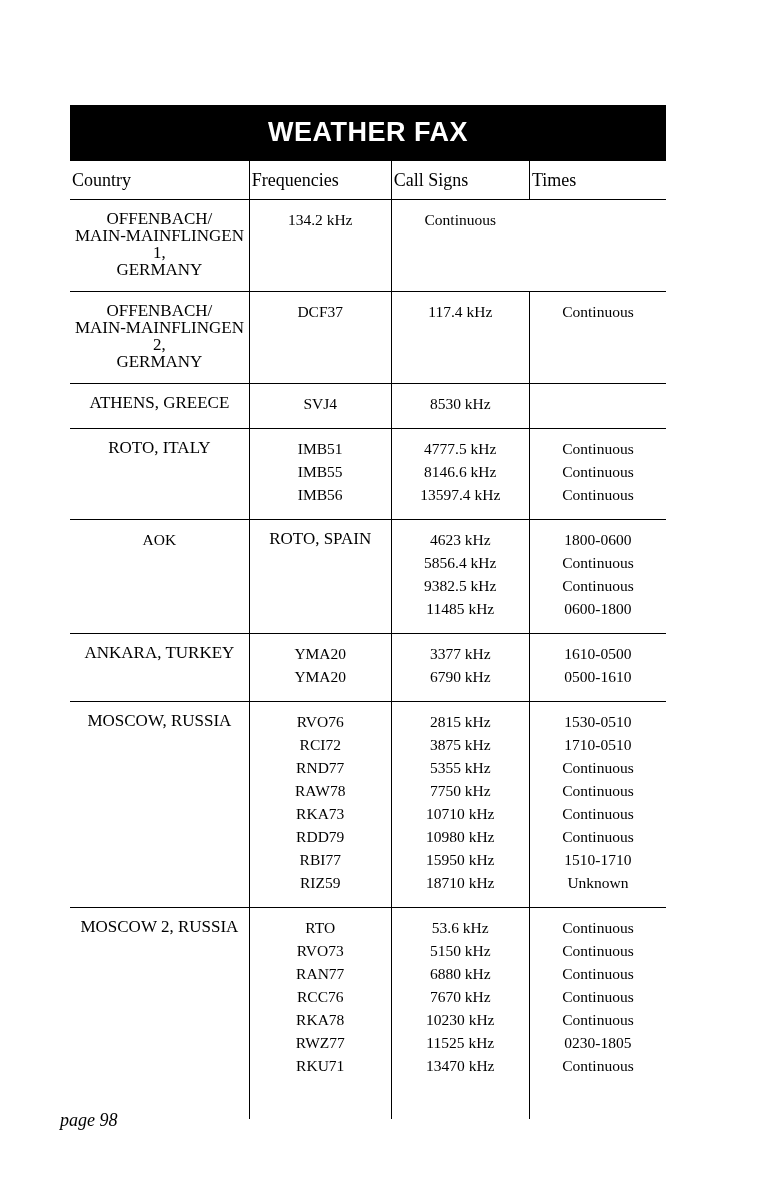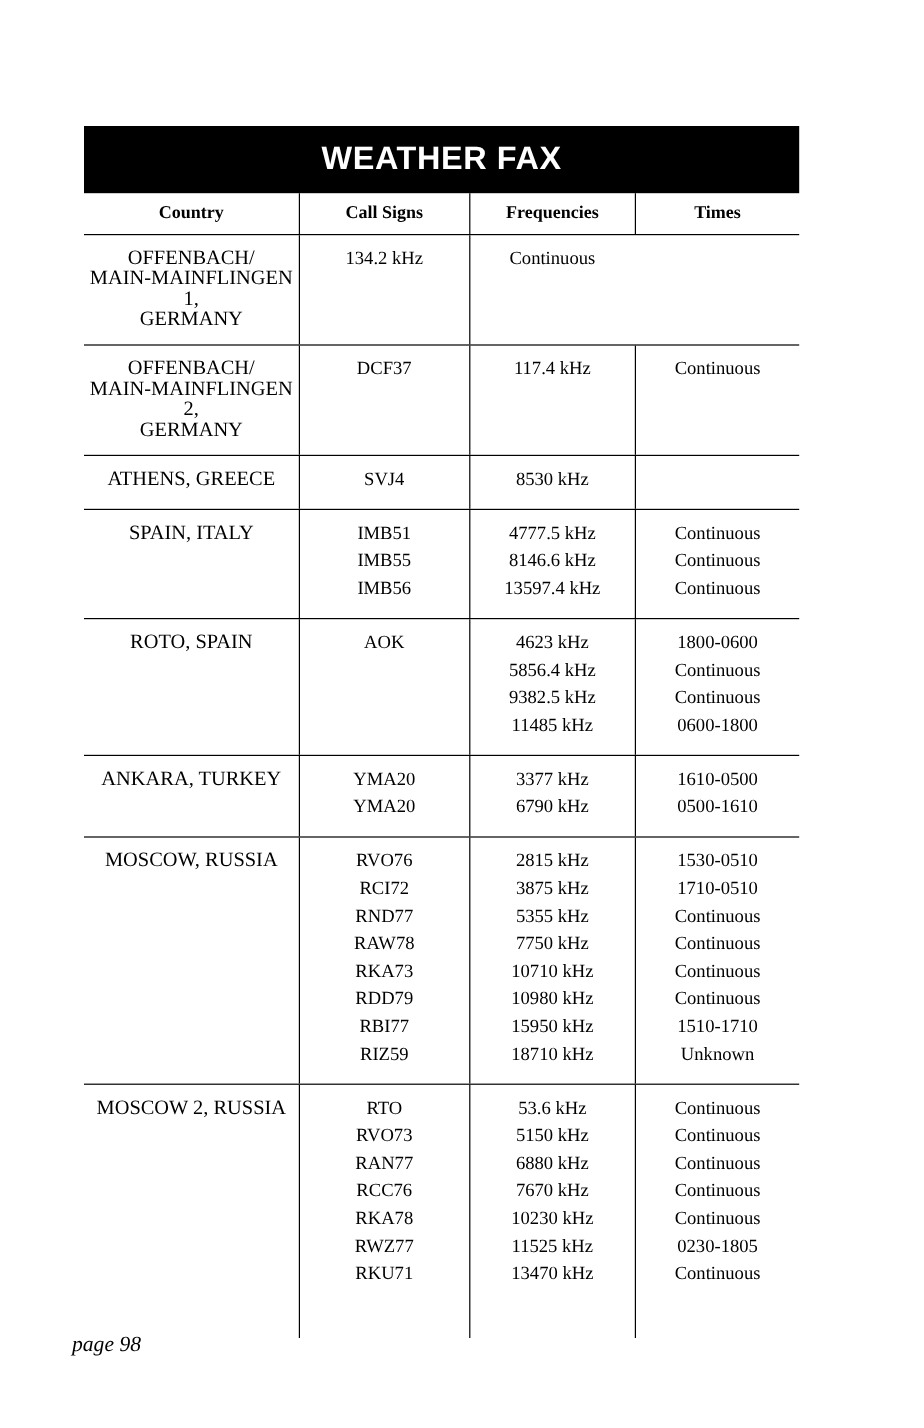--- a/index.html
+++ b/index.html
@@ -32,23 +32,22 @@
     padding: 12px 0 13px 0;
   }
 
   .grid-row {
     display: grid;
     grid-template-columns: 30% 23.8% 23.2% 23%;
   }
 
   .header-row { border-bottom: 1px solid #000000; }
   .header-cell {
-    text-align: center;
-    font-weight: bold;
-    font-size: 15px;
+    font-weight: normal;
+    font-size: 18px;
     padding: 9px 2px 8px 2px;
   }
   .header-cell + .header-cell { border-left: 1px solid #000000; }
 
   .data-row { border-bottom: 1px solid #000000; }
   .data-row:last-child { border-bottom: none; }
 
   .cell {
     text-align: center;
     padding: 8px 3px 13px 3px;
@@ -79,22 +78,22 @@
 <body>
 
 <div class="page">
 
   <div class="fax-table">
 
     <div class="title-bar">WEATHER FAX</div>
 
     <div class="grid-row header-row">
       <div class="header-cell">Country</div>
+      <div class="header-cell">Frequencies</div>
       <div class="header-cell">Call Signs</div>
-      <div class="header-cell">Frequencies</div>
       <div class="header-cell">Times</div>
     </div>
 
     <div id="table-body">
   <div class="grid-row data-row">
     <div class="cell country-cell">
             <div class="country-line">OFFENBACH/</div>
             <div class="country-line">MAIN-MAINFLINGEN 1,</div>
             <div class="country-line">GERMANY</div>
           </div>
@@ -133,49 +132,49 @@
     <div class="cell freq-cell">
             <div class="entry-line">8530 kHz</div>
           </div>
     <div class="cell time-cell">
             <div class="entry-line">&nbsp;</div>
           </div>
   </div>
 
   <div class="grid-row data-row">
     <div class="cell country-cell">
-            <div class="country-line">SPAIN, ITALY</div>
+            <div class="country-line">ROTO, ITALY</div>
           </div>
     <div class="cell call-cell">
             <div class="entry-line">IMB51</div>
             <div class="entry-line">IMB55</div>
             <div class="entry-line">IMB56</div>
           </div>
     <div class="cell freq-cell">
             <div class="entry-line">4777.5 kHz</div>
             <div class="entry-line">8146.6 kHz</div>
             <div class="entry-line">13597.4 kHz</div>
           </div>
     <div class="cell time-cell">
             <div class="entry-line">Continuous</div>
             <div class="entry-line">Continuous</div>
             <div class="entry-line">Continuous</div>
           </div>
   </div>
 
 
   <div class="grid-row data-row">
+    <div class="cell call-cell">
+            <div class="entry-line">AOK</div>
+            <div class="entry-line">&nbsp;</div>
+            <div class="entry-line">&nbsp;</div>
+            <div class="entry-line">&nbsp;</div>
+          </div>
     <div class="cell country-cell">
             <div class="country-line">ROTO, SPAIN</div>
-          </div>
-    <div class="cell call-cell">
-            <div class="entry-line">AOK</div>
-            <div class="entry-line">&nbsp;</div>
-            <div class="entry-line">&nbsp;</div>
-            <div class="entry-line">&nbsp;</div>
           </div>
     <div class="cell freq-cell">
             <div class="entry-line">4623 kHz</div>
             <div class="entry-line">5856.4 kHz</div>
             <div class="entry-line">9382.5 kHz</div>
             <div class="entry-line">11485 kHz</div>
           </div>
     <div class="cell time-cell">
             <div class="entry-line">1800-0600</div>
             <div class="entry-line">Continuous</div>

